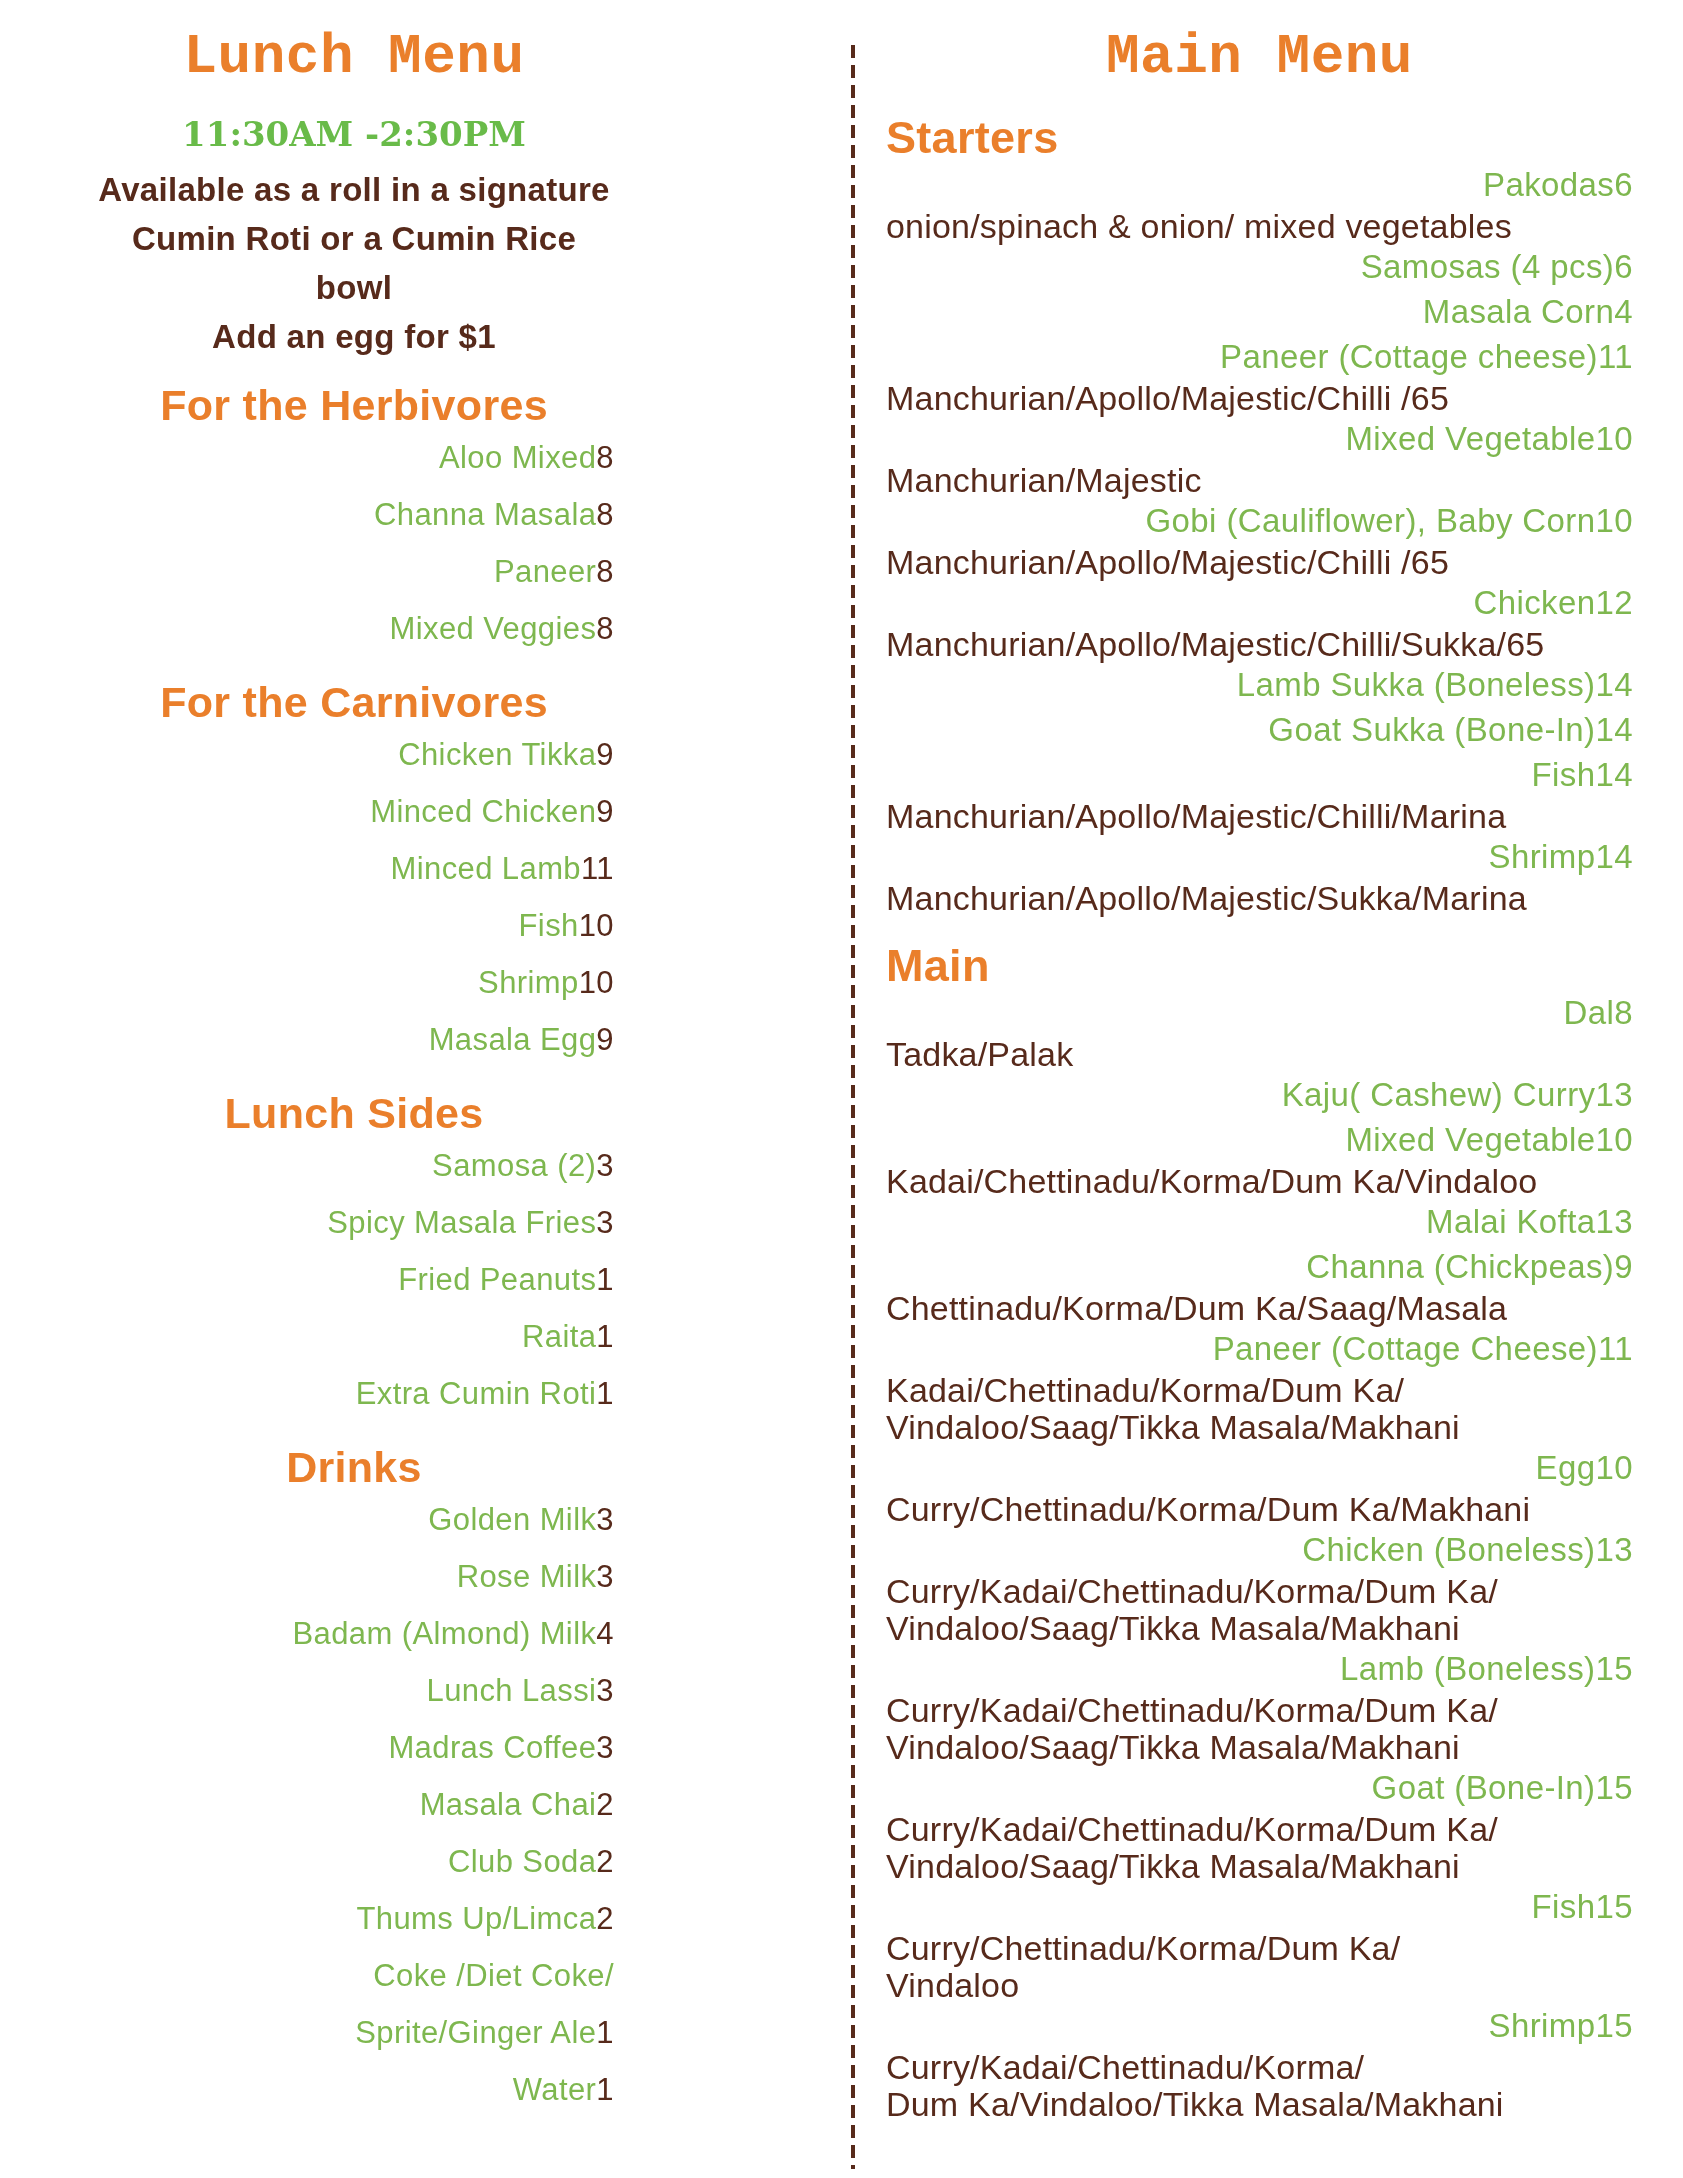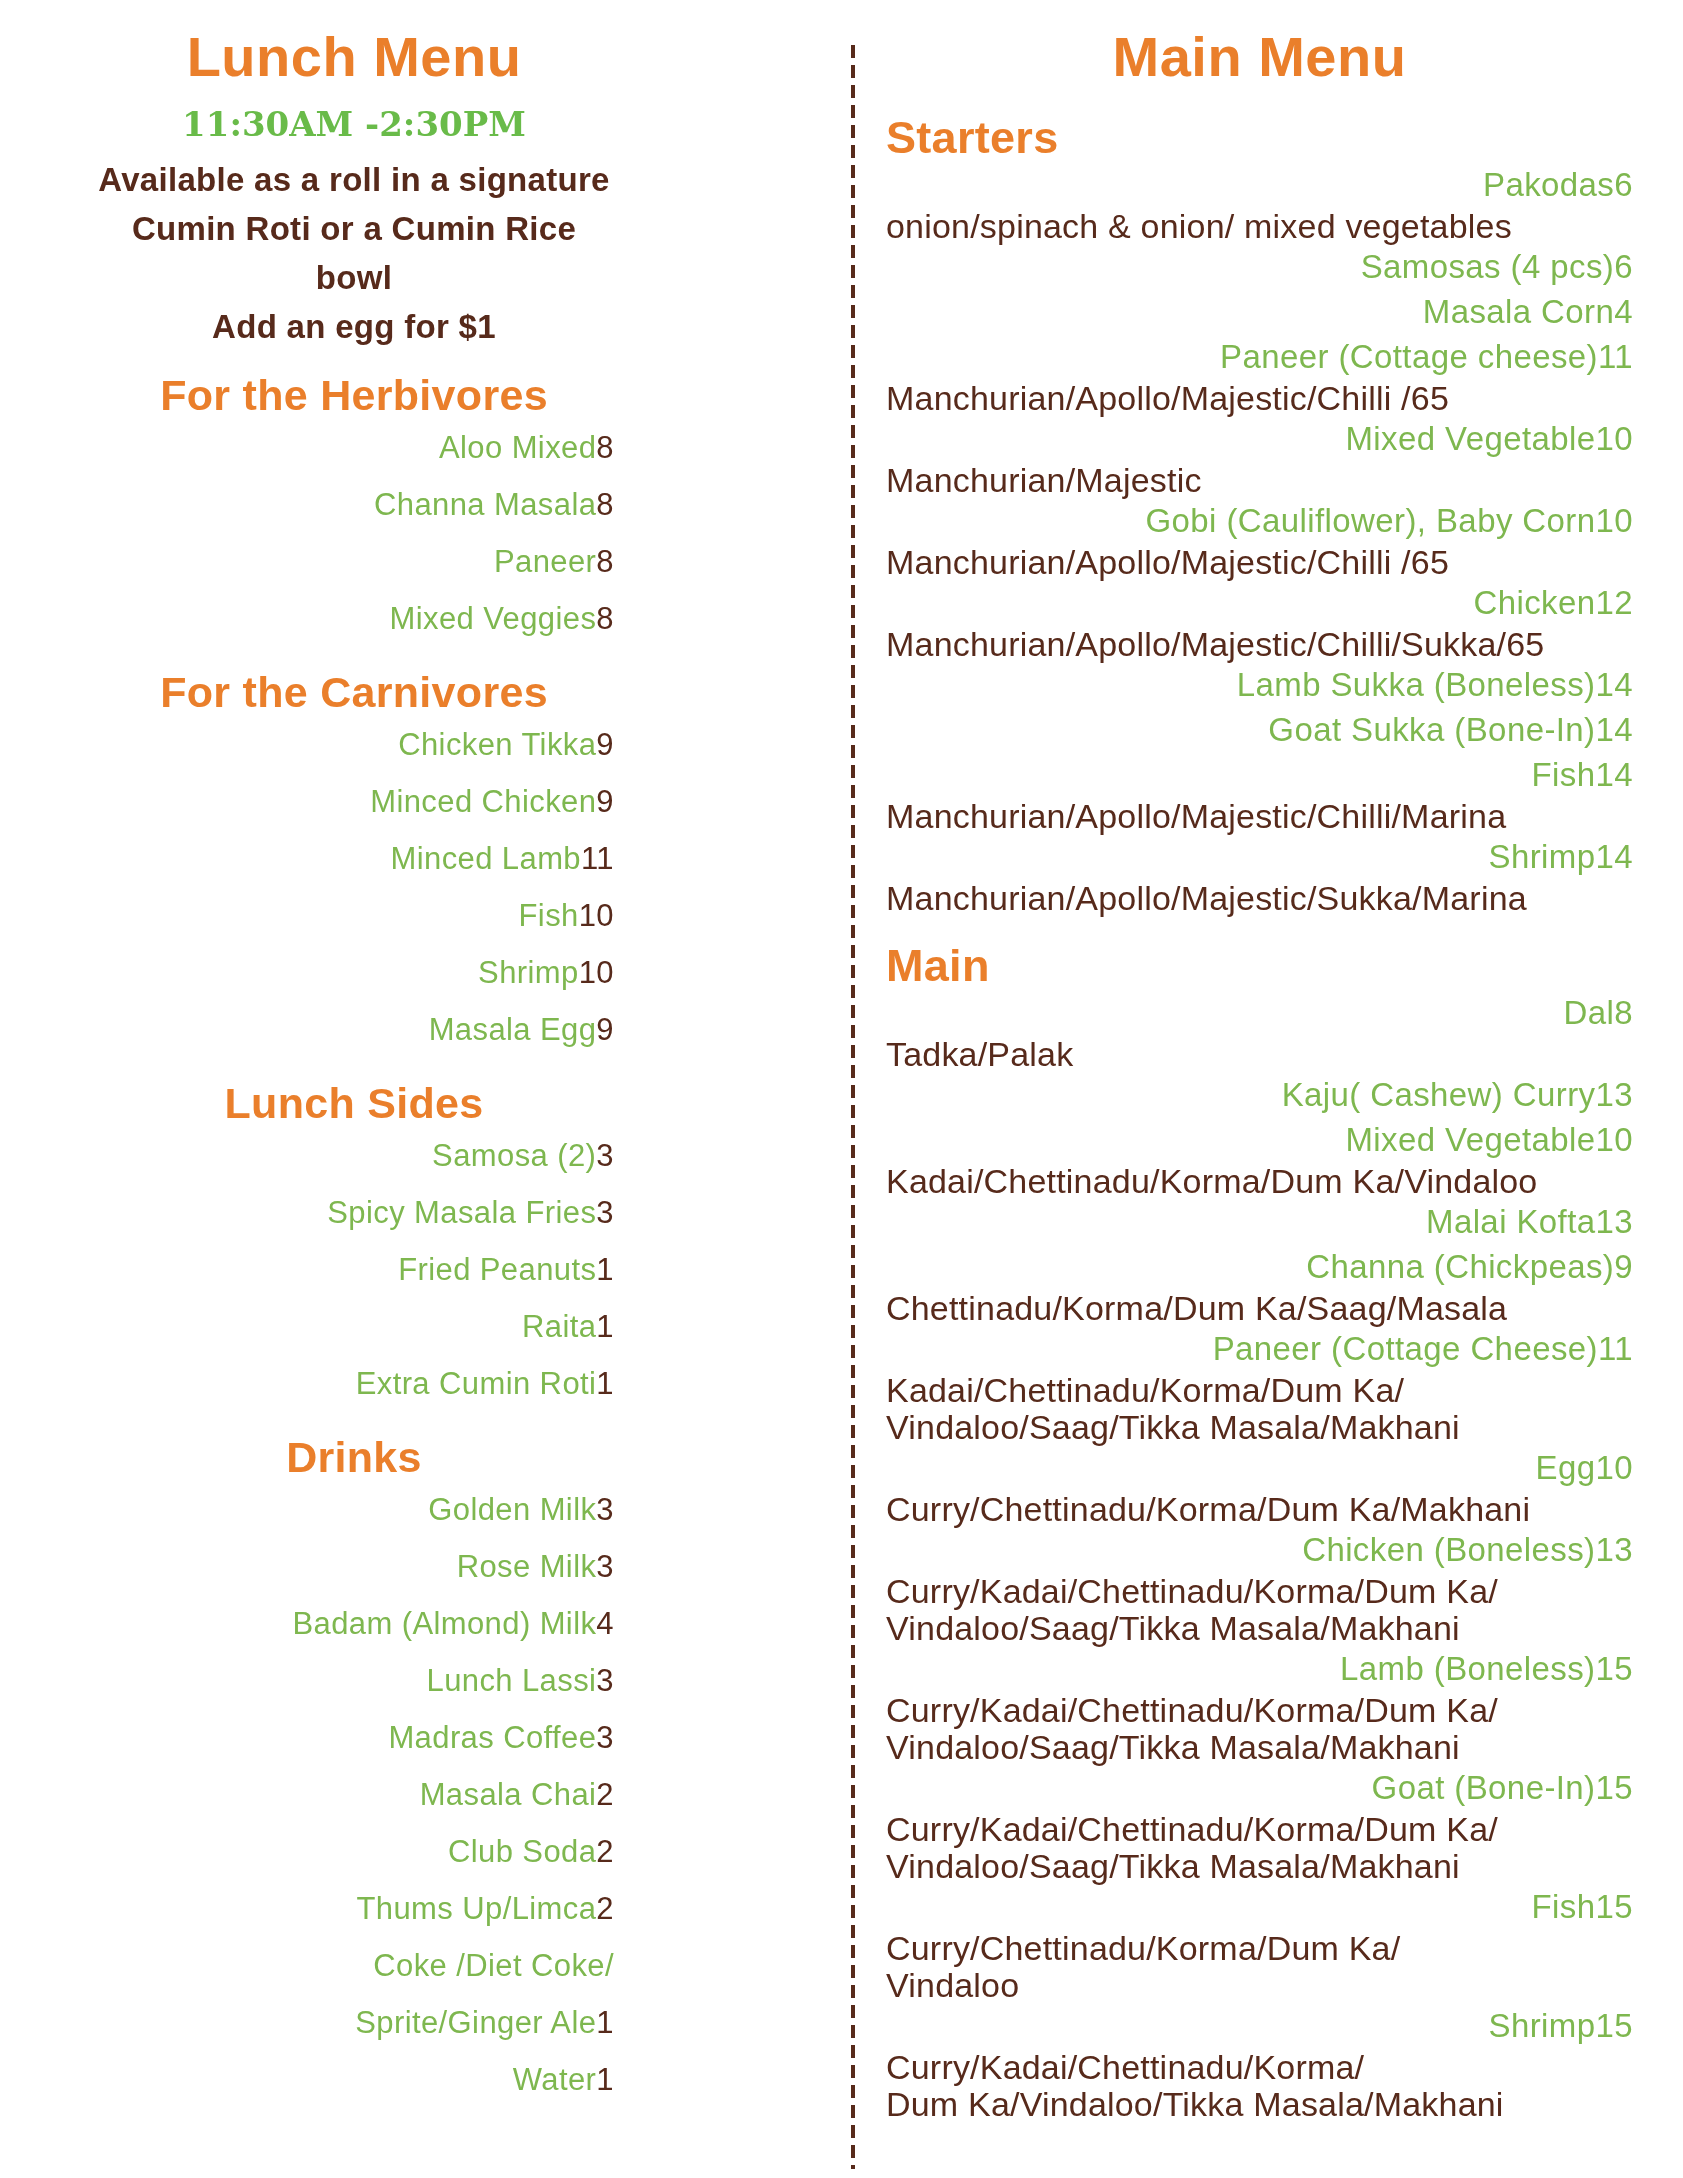--- a/index.html
+++ b/index.html
@@ -14,30 +14,30 @@
   .col.left  { left:94px;  width:520px; }
   .col.right { left:886px; width:747px; }
 
   .divider {
     position:absolute; left:851px; top:45px;
     width:4px; height:2124px;
     background:repeating-linear-gradient(to bottom, #572a1b 0 13px, transparent 13px 20px);
   }
 
   .title {
-    font-family:Liberation Sans, sans-serif;
+    font-family:Liberation Mono, monospace;
     font-weight:700; color:#ea7f2b;
     font-size:56px; line-height:1.12;
     text-align:center; margin:26px 0 0 0;
     letter-spacing:0.5px;
   }
   .hours {
     font-family:"DejaVu Serif", serif;
     font-weight:700; color:#69bb49;
-    font-size:34px; text-align:center; margin-top:15px;
+    font-size:34px; text-align:center; margin-top:25px;
   }
   .intro {
     font-weight:700; color:#572a1b;
     font-size:33px; line-height:49px;
     text-align:center; margin-top:11px;
     white-space:pre-line; letter-spacing:0.3px;
   }
 
   .heading {
     color:#ea7f2b; font-weight:700; margin:0;

